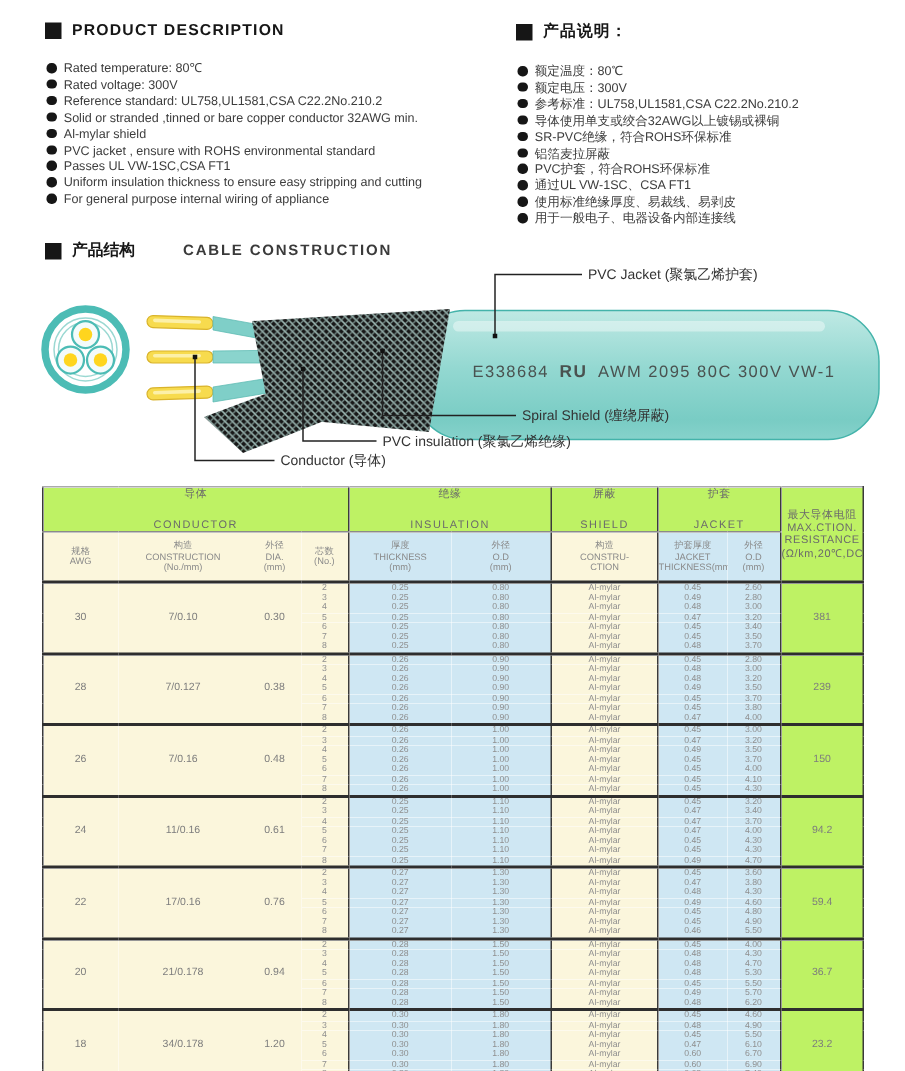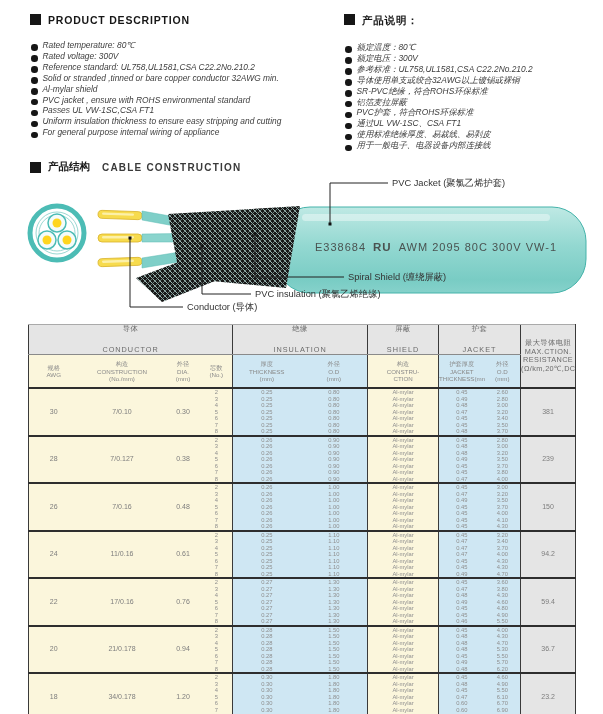--- a/index.html
+++ b/index.html
@@ -4,40 +4,40 @@
 <style>
   html,body{margin:0;padding:0;}
   body{
     width:603px;height:714px;overflow:hidden;position:relative;
     background:#ffffff;font-family:"Liberation Sans",sans-serif;color:#222;
   }
   
   .top{display:flex;padding:14px 0 0 30px;}
   .col-left{width:300px;}
   .col-right{flex:1;padding-left:14px;}
-  .sec-title{display:flex;gap:7px;font-weight:bold;
+  .sec-title{display:flex;align-items:center;gap:7px;font-weight:bold;
     font-size:10.5px;letter-spacing:.8px;color:#161616;}
   .sq{width:11px;height:11px;background:#161616;flex:none;}
   .bullets{margin-top:14px;}
-  .bullet{display:flex;align-items:flex-end;font-size:8.4px;color:#3d3d3d;
-    line-height:10.9px;font-style:italic;}
+  .bullet{display:flex;align-items:flex-start;font-size:8.4px;color:#3d3d3d;
+    line-height:10.9px;}
   .dot{width:6.5px;height:6.5px;border-radius:50%;background:#161616;
     margin:2px 5px 0 1px;flex:none;}
   
-  .construct-title{display:flex;align-items:center;gap:12px;padding-left:30px;margin-top:9px;}
+  .construct-title{display:flex;align-items:center;gap:32px;padding-left:30px;margin-top:9px;}
   .ct-cn{display:flex;align-items:center;gap:7px;font-weight:bold;font-size:10.5px;color:#161616;}
   .ct-en{font-weight:bold;font-size:10px;letter-spacing:1.2px;color:#3a3a3a;}
   svg.diagram{display:block;margin-top:2px;}
   svg.diagram text{font-family:"Liberation Sans",sans-serif;}
   .lbl{font-size:9.3px;fill:#333;}
   
   table.spec{border-collapse:collapse;table-layout:fixed;width:547px;margin:4px 0 0 28px;}
   th,td{padding:0;margin:0;font-weight:normal;overflow:hidden;white-space:nowrap;
     text-align:center;vertical-align:middle;}
-  .y{background:#FBF6DC;} .b{background:#CFE7F3;} .w{background:#e5e5e5;}
+  .y{background:#FBF6DC;} .b{background:#CFE7F3;} .w{background:#bef264;}
   .bl{border-left:1px solid #3a3a3a;} .bL{border-left:1px solid #3a3a3a;}
   .bR{border-right:1px solid #3a3a3a;}
   tr.gh th{height:22px;font-size:7.3px;line-height:8.6px;color:#6b6b6b;
     border-top:1px solid #aaa;border-bottom:1px solid #8a8a8a;letter-spacing:.4px;}
   tr.sh th{height:32px;font-size:6.2px;line-height:7.2px;color:#8a8a8a;
     border-bottom:2px solid #2e2e2e;}
   .hl{display:block;}
   .en{letter-spacing:1px;margin-top:12px;}
   th.resh{font-size:6px;line-height:7px;color:#8a8a8a;}
   tbody td{height:6.5px;font-size:5.8px;line-height:6.5px;color:#8f8f8f;}

